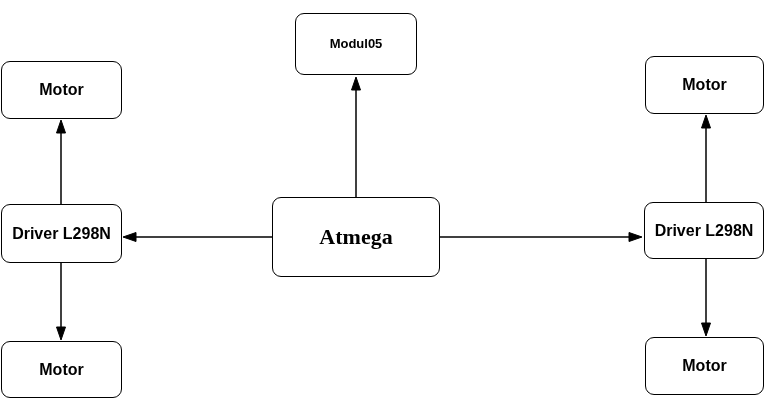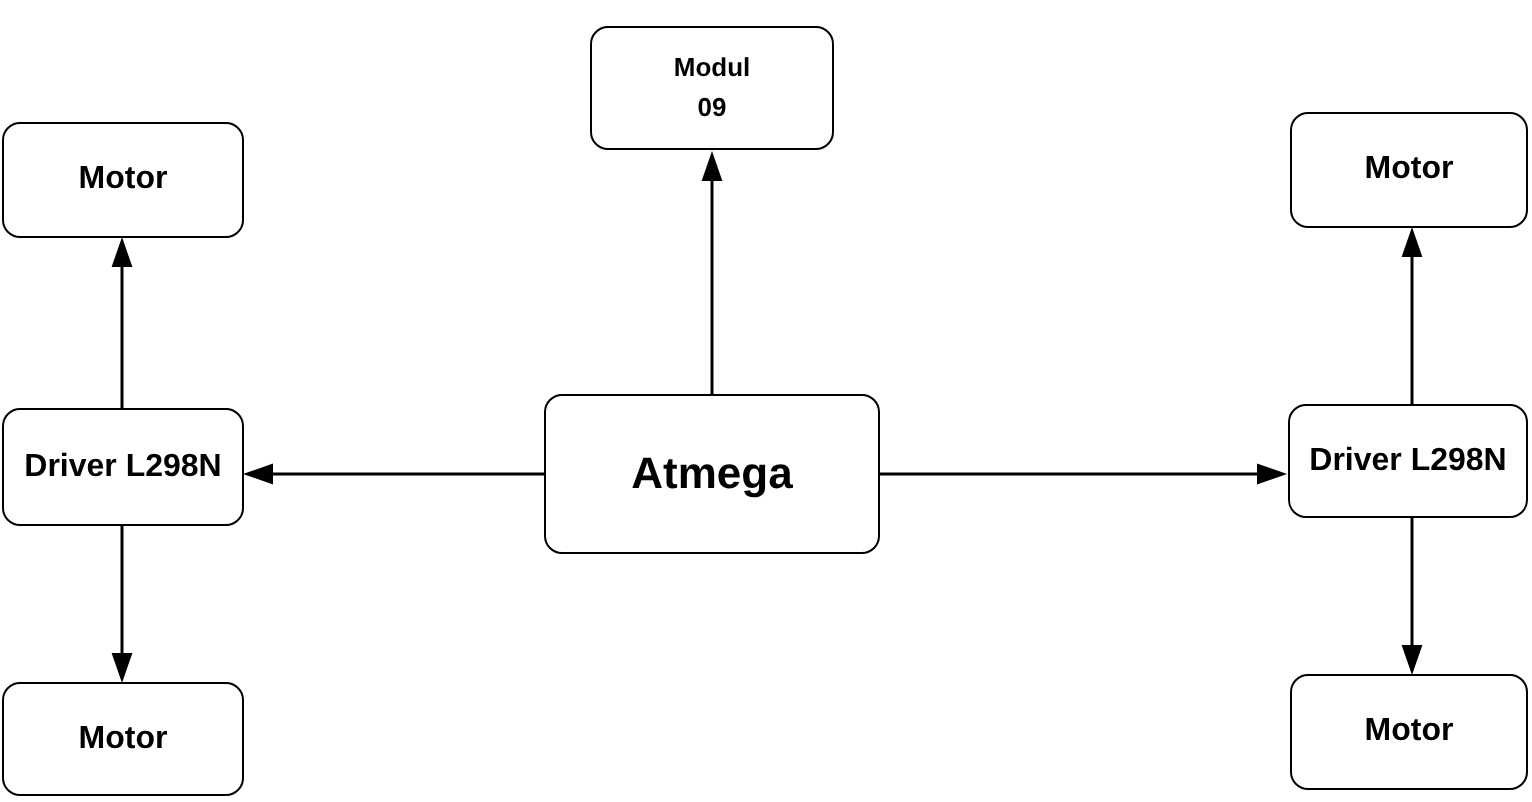--- a/index.html
+++ b/index.html
@@ -17,21 +17,21 @@
   }
   .node {
     position: absolute;
     box-sizing: border-box;
     border: 1.5px solid #000000;
     border-radius: 9px;
     background: #ffffff;
     color: #000000;
     font-weight: bold;
     display: flex;
-    flex-direction: column;
+    flex-direction: row;
     align-items: center;
     justify-content: center;
     text-align: center;
     font-size: 16px;
     line-height: 20px;
     padding: 1px 2px;
   }
   .node.small-text {
     font-size: 13px;
     line-height: 20px;
@@ -88,24 +88,24 @@
       <polygon points="706,115 701.5,128 710.5,128"></polygon>
     </g>
     <g>
       <line x1="706" y1="259" x2="706" y2="325"></line>
       <polygon points="706,336 701.5,323 710.5,323"></polygon>
     </g>
   </svg>
 
   <div class="node small-text" style="left:295px; top:13px; width:122px; height:62px;">
     <div>Modul</div>
-    <div>09</div>
+    <div>05</div>
   </div>
 
-  <div class="node big-text" style="left:272px; top:197px; width:168px; height:80px;">
+  <div class="node big-text" style="left:272px; top:197px; width:168px; height:80px;font-family:Liberation Serif, serif;">
     <div>Atmega</div>
   </div>
 
   <div class="node" style="left:1px; top:204px; width:121px; height:59px;">
     <div>Driver L298N</div>
   </div>
 
   <div class="node" style="left:644px; top:202px; width:120px; height:57px;">
     <div>Driver L298N</div>
   </div>

